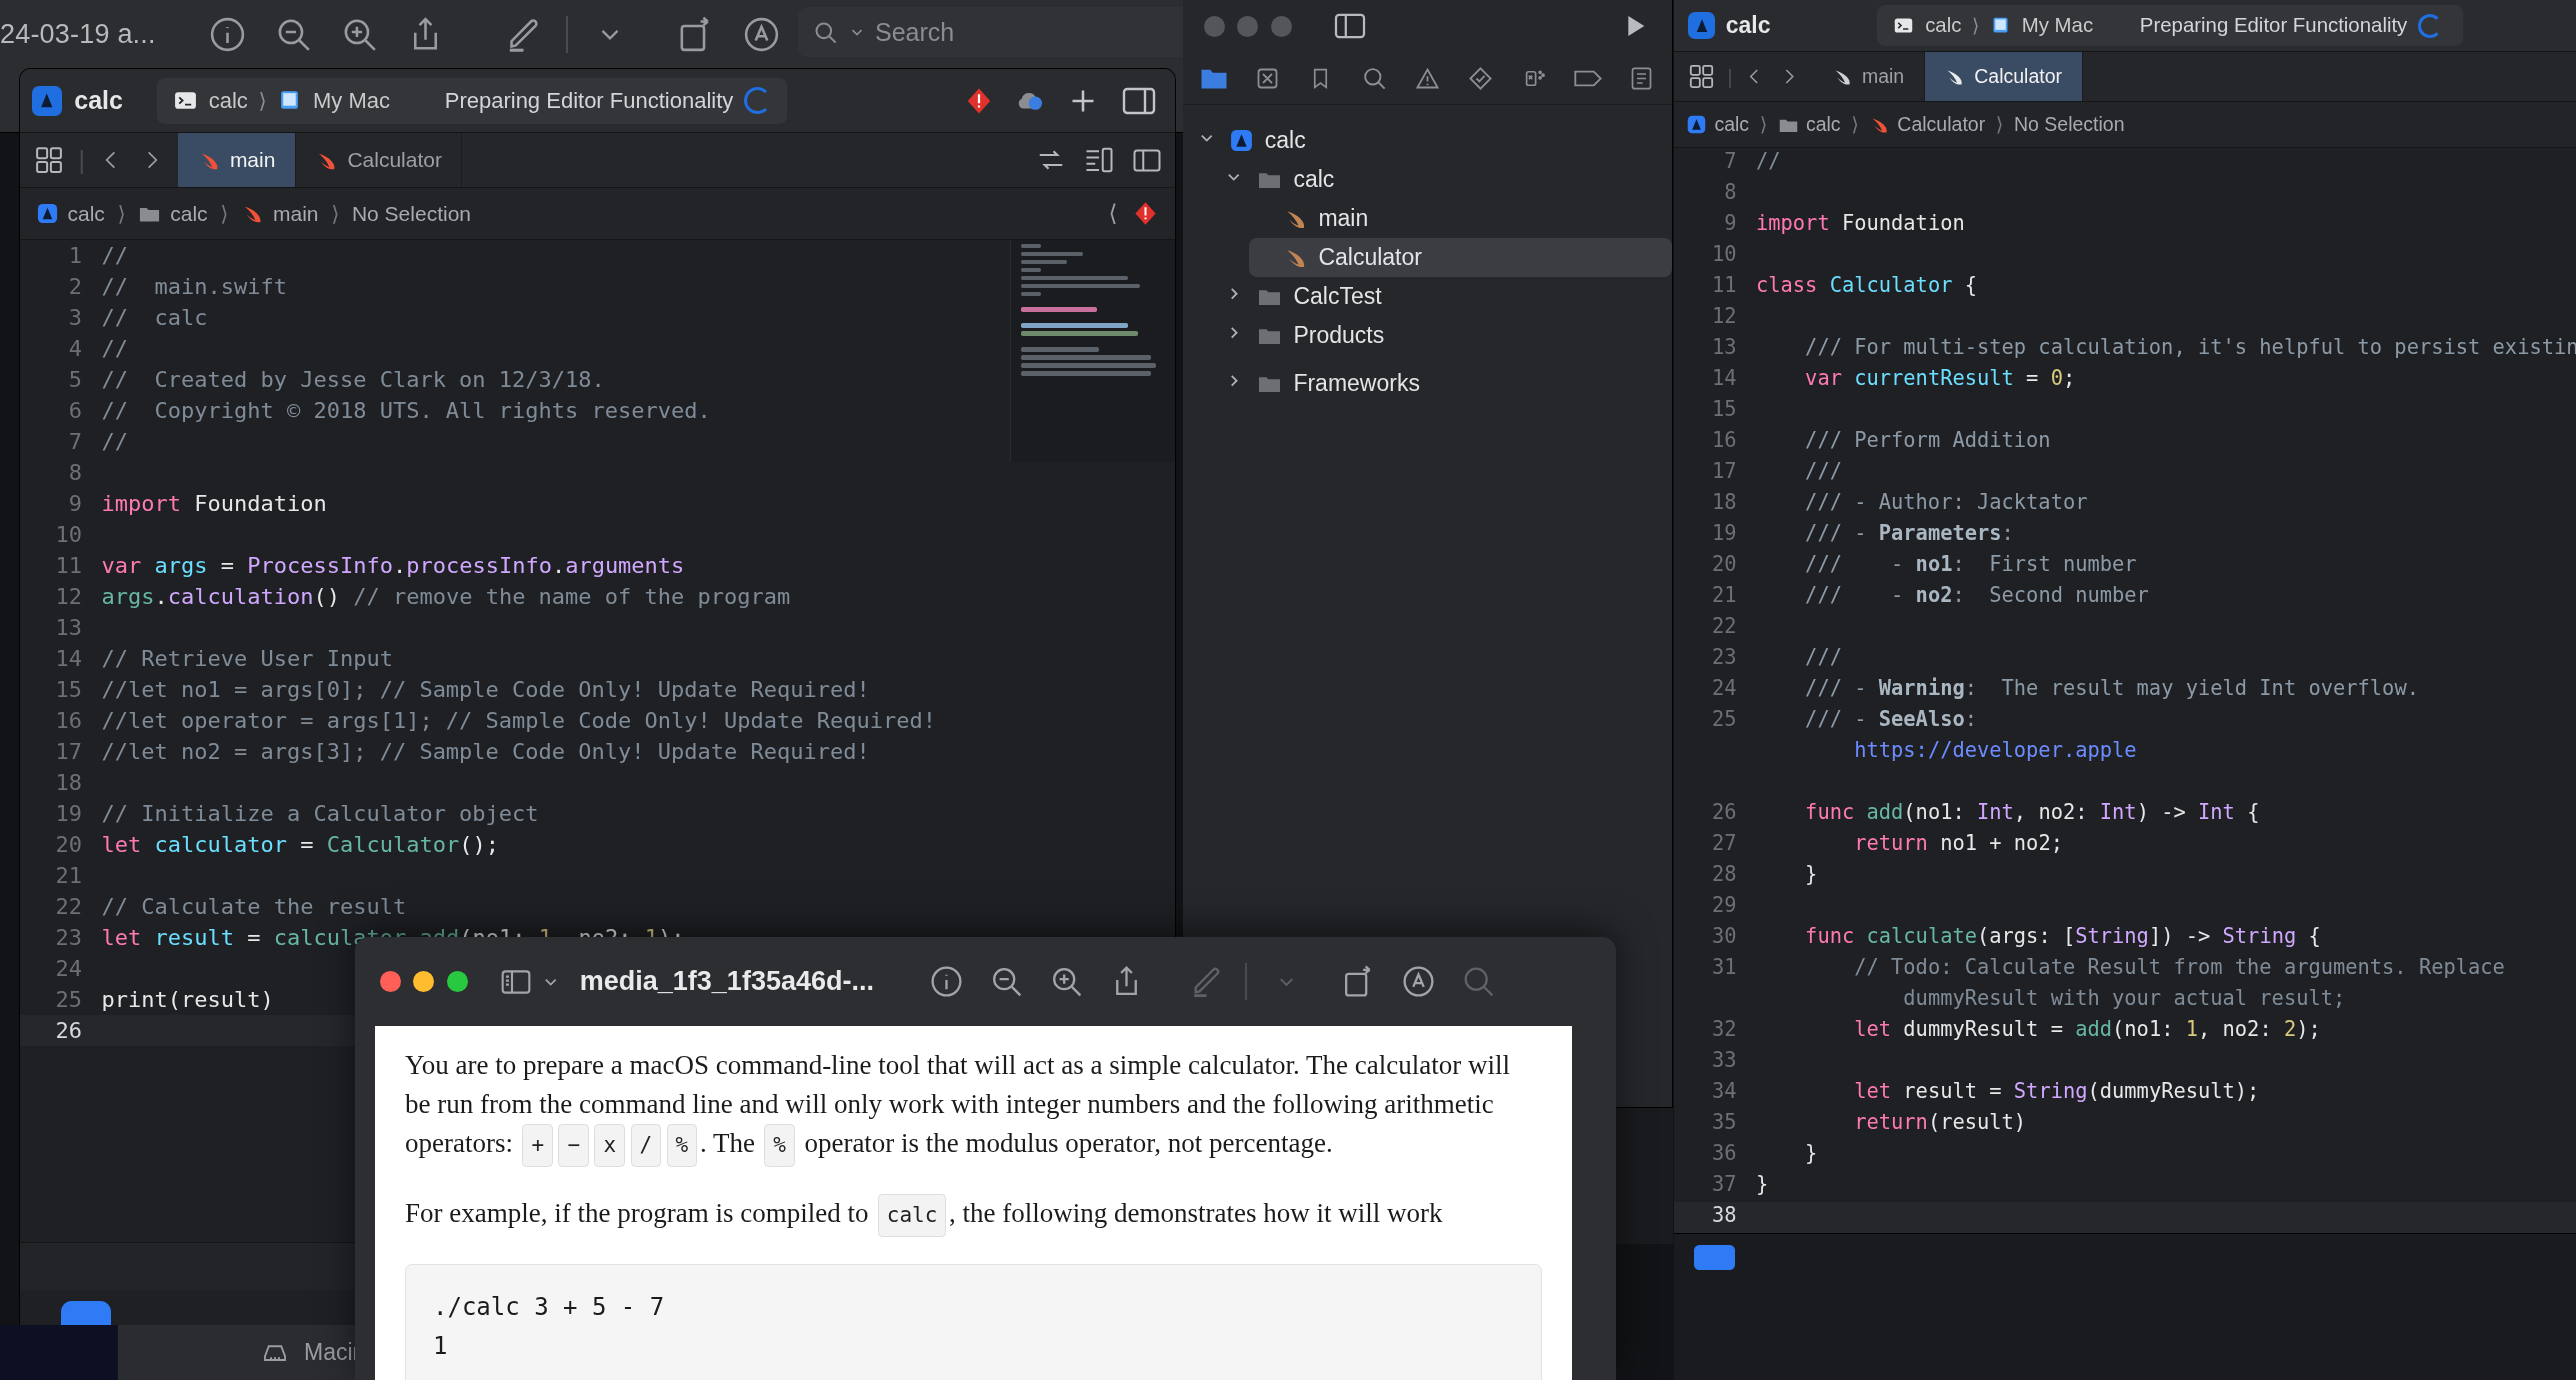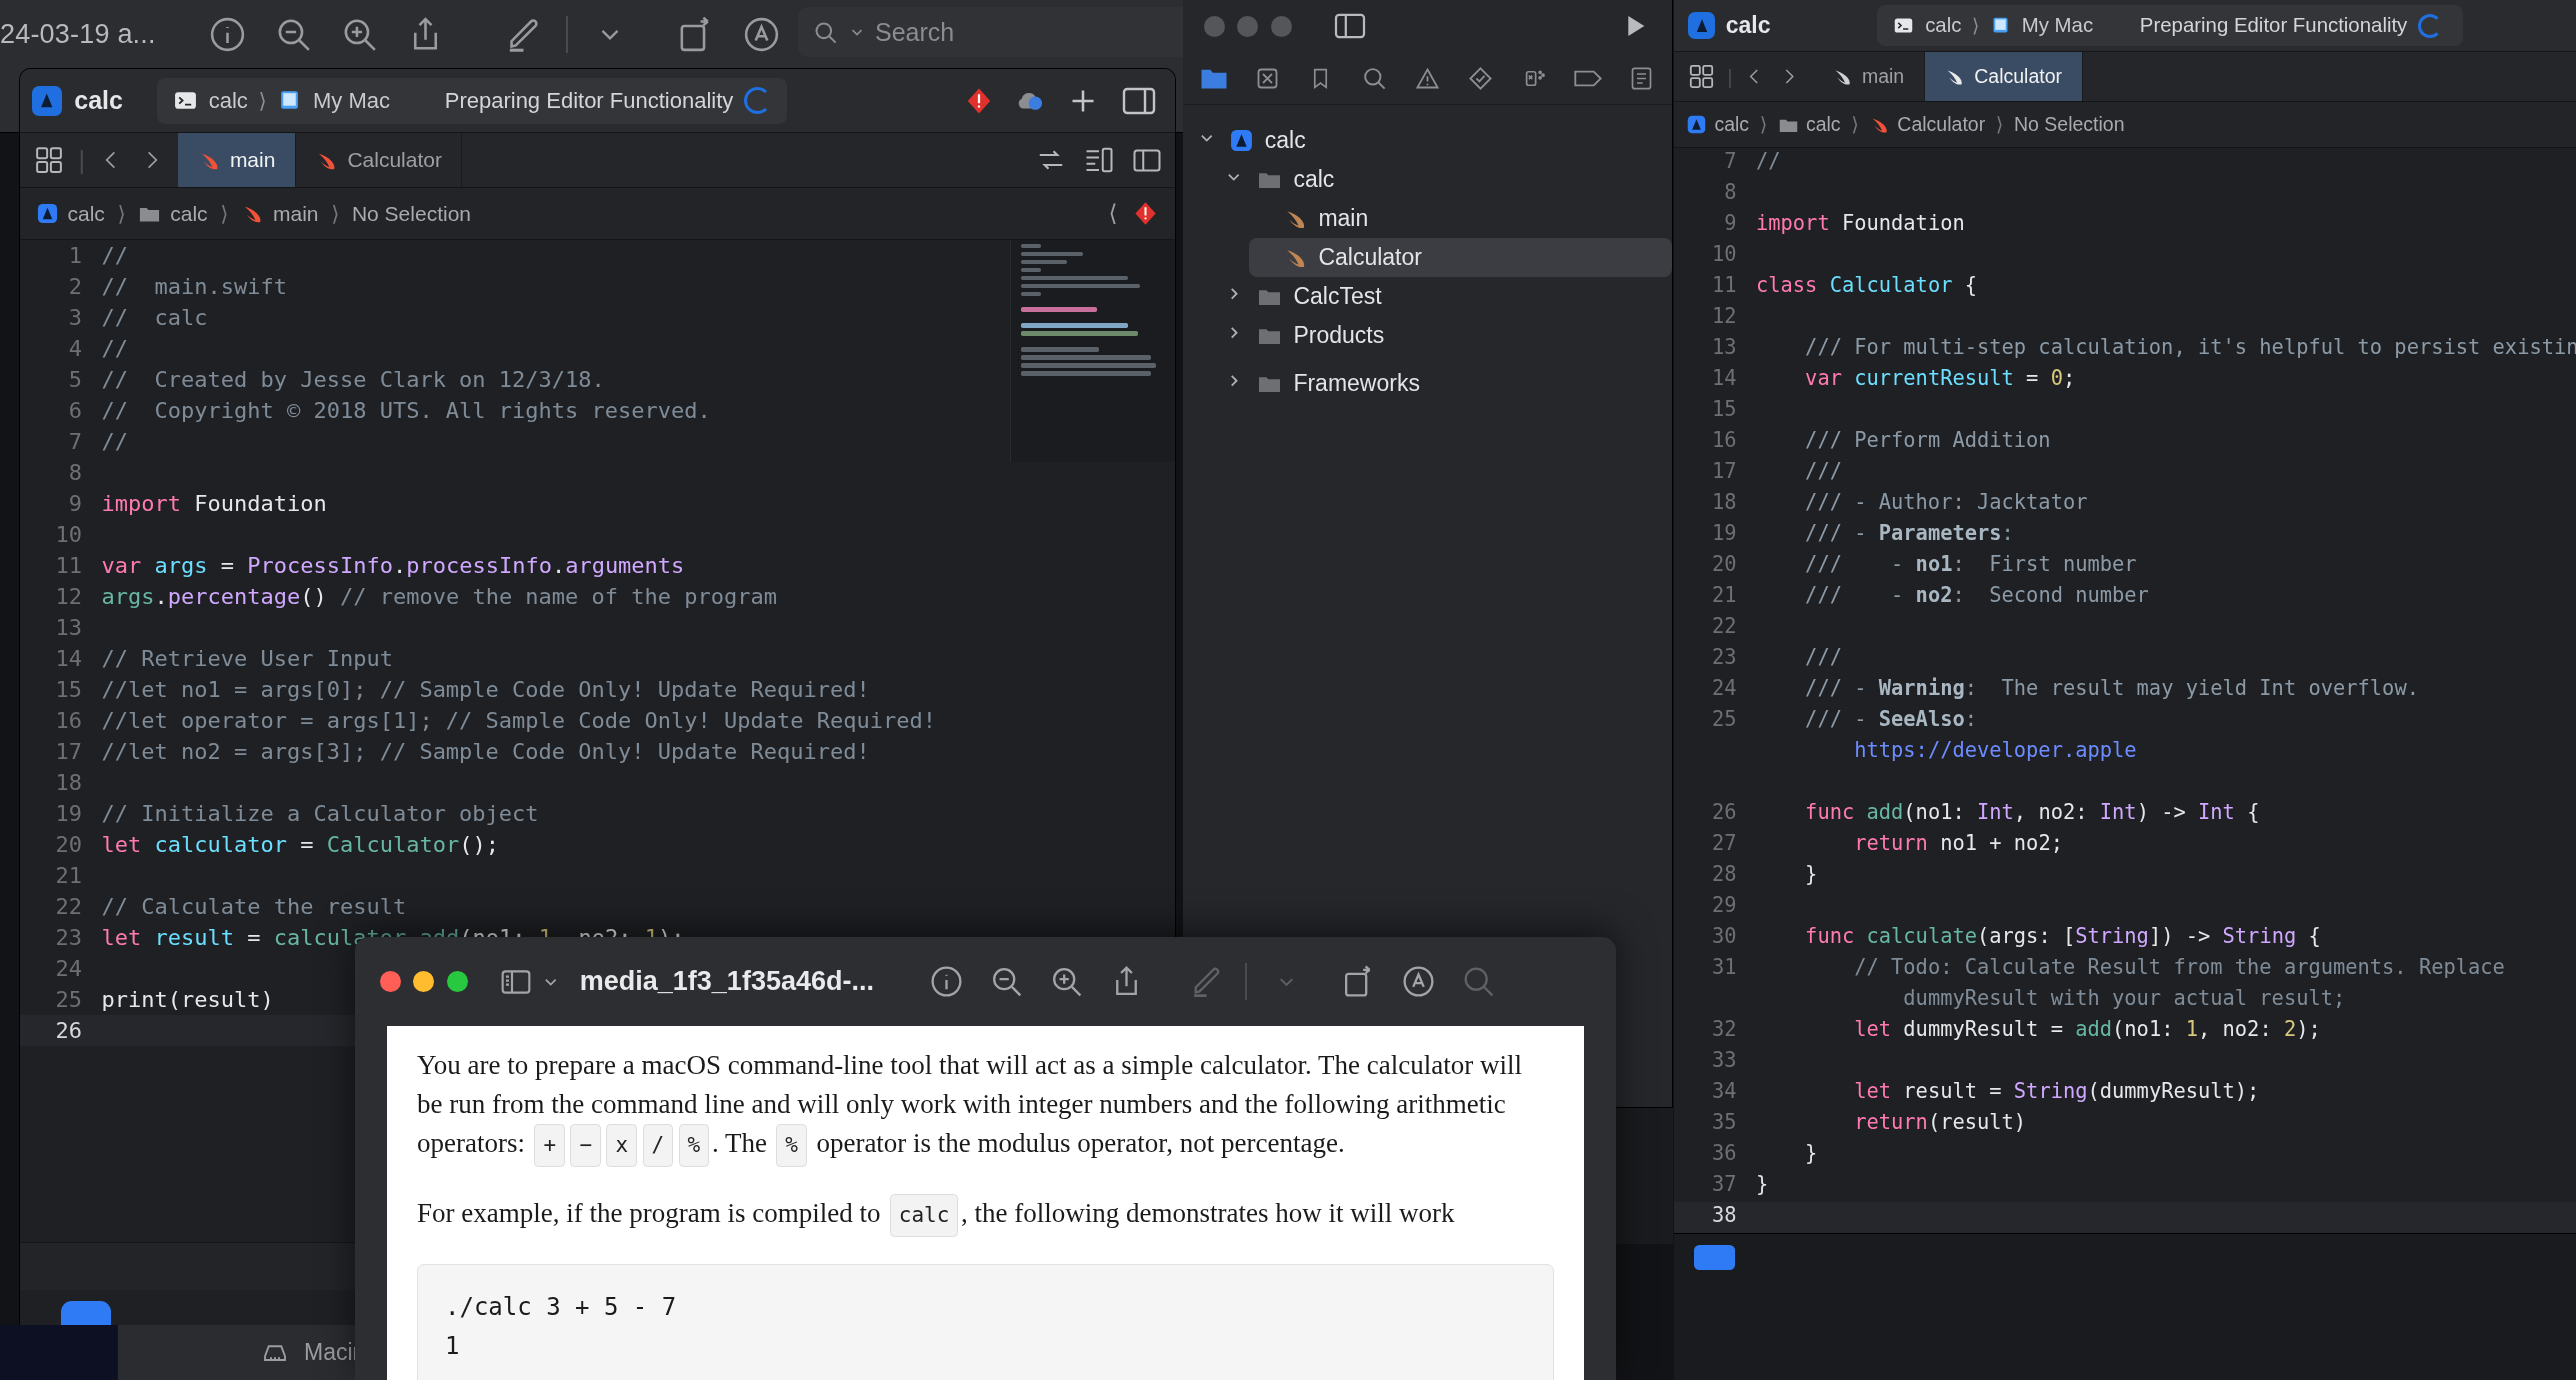--- a/index.html
+++ b/index.html
@@ -195,21 +195,21 @@
     background: #2d2e32; border-top-left-radius: 14px; border-top-right-radius: 14px;
     box-shadow: 0 -7px 36px rgba(0,0,0,.55); overflow: hidden;
   }
   #preview-titlebar {
     height: 89px; display: flex; align-items: center; padding: 0 25px; gap: 0;
   }
   #preview-doctitle { color: #e9eaec; font-size: 27px; font-weight: bold; margin-left: 19.5px; }
   .pw-tool { width: 60px; height: 60px; color: #a3a4a8; }
   .pw-tool.dim { color: #606165; }
   #preview-page {
-    position: absolute; left: 32px; top: 89px; width: 1197px; height: 354px;
+    position: absolute; left: 20px; top: 89px; width: 1197px; height: 354px;
     background: #ffffff; color: #111; overflow: hidden;
   }
   #pdf-body { padding: 19.5px 30px 0 30px; font-family: "Liberation Serif", serif; }
   #pdf-body p { font-size: 27px; line-height: 39px; color: #1b1b1b; margin-bottom: 27px; }
   .kbd {
     display: inline-block; background: #f3f3f3; border: 0.9px solid #ddd; border-radius: 4.4px;
     font-family: "DejaVu Sans Mono", monospace; font-size: 21px; padding: 0.9px 8px; margin: 0 2.7px;
     vertical-align: middle; color: #222;
   }
   #pdf-code {
@@ -487,21 +487,21 @@
           <div class="code-row">
             <div class="ln">10</div>
             <div class="cl"></div>
           </div>
           <div class="code-row">
             <div class="ln">11</div>
             <div class="cl"><span class="t-kw">var</span><span class="t-plain"> </span><span class="t-type">args</span><span class="t-plain"> = </span><span class="t-type2">ProcessInfo</span><span class="t-plain">.</span><span class="t-type2">processInfo</span><span class="t-plain">.</span><span class="t-type2">arguments</span></div>
           </div>
           <div class="code-row">
             <div class="ln">12</div>
-            <div class="cl"><span class="t-call">args</span><span class="t-plain">.</span><span class="t-type2">percentage</span><span class="t-plain">() </span><span class="t-cmt">// remove the name of the program</span></div>
+            <div class="cl"><span class="t-call">args</span><span class="t-plain">.</span><span class="t-type2">calculation</span><span class="t-plain">() </span><span class="t-cmt">// remove the name of the program</span></div>
           </div>
           <div class="code-row">
             <div class="ln">13</div>
             <div class="cl"></div>
           </div>
           <div class="code-row">
             <div class="ln">14</div>
             <div class="cl"><span class="t-cmt">// Retrieve User Input</span></div>
           </div>
           <div class="code-row">

